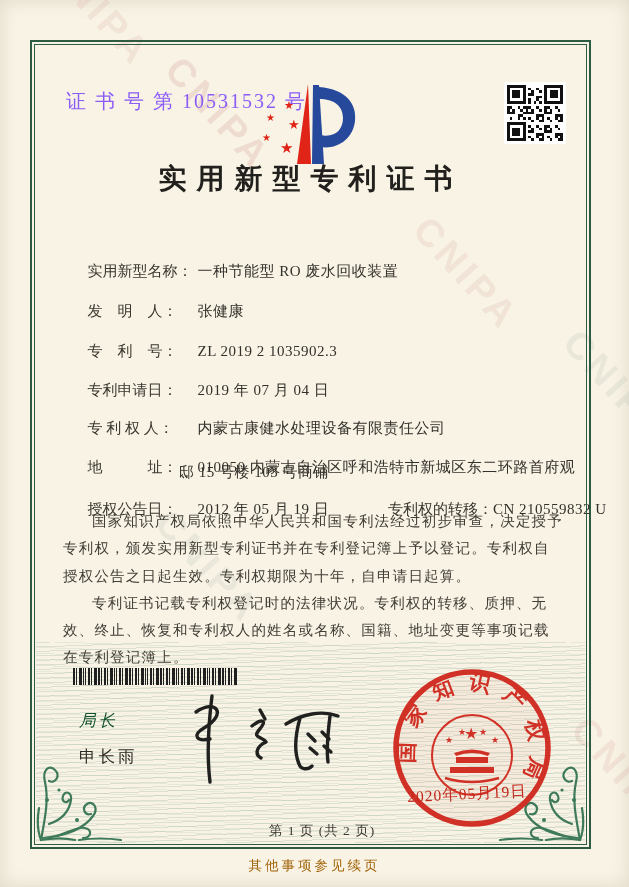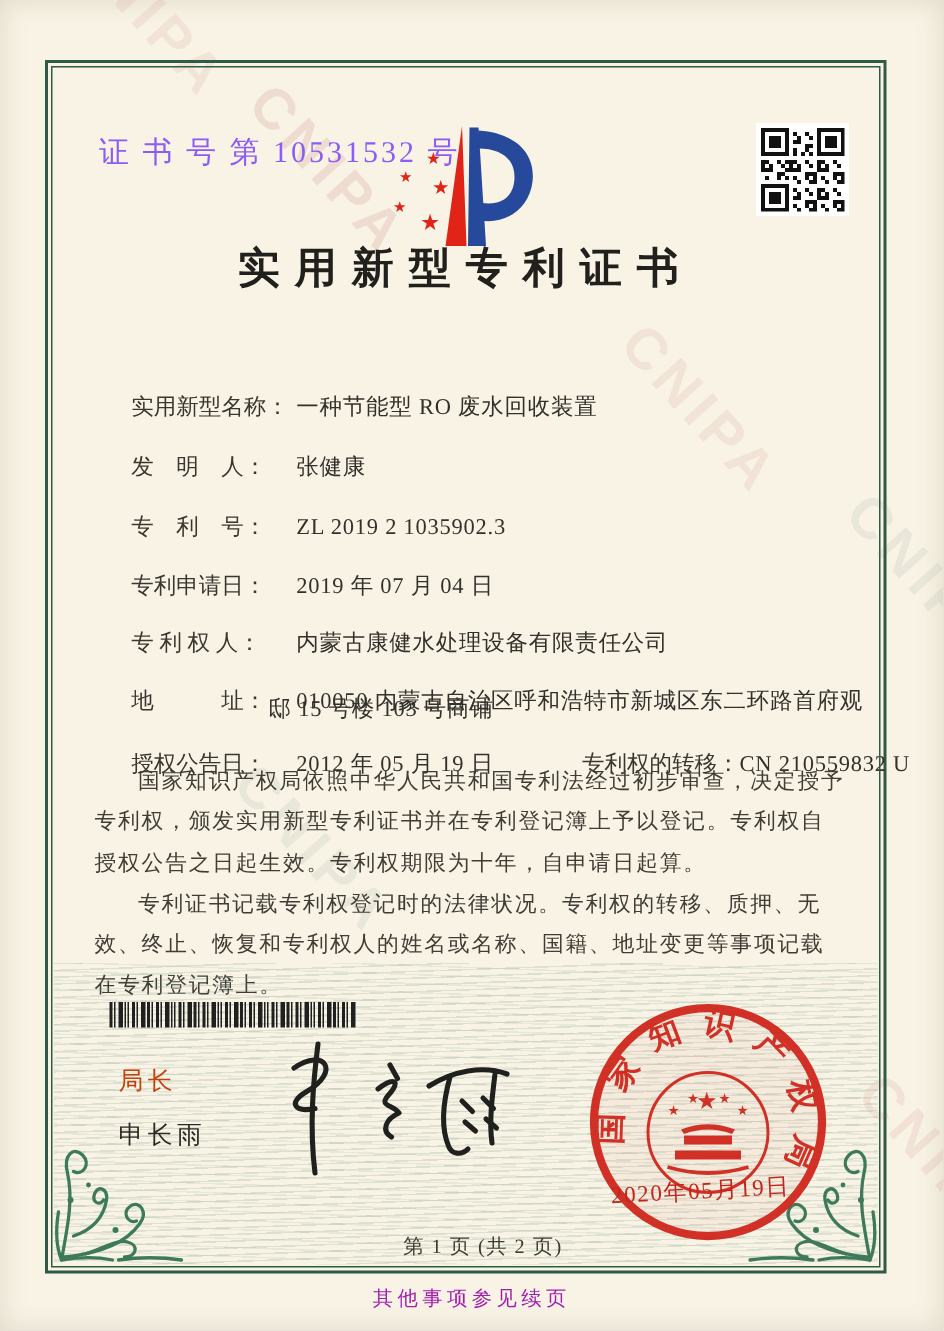--- a/index.html
+++ b/index.html
@@ -40,34 +40,34 @@
   .paras{position:absolute;left:31px;top:466px;width:502px;font-size:14.5px;
          line-height:1.88;letter-spacing:1.2px;color:#403d35;}
   .paras p{margin:0;text-indent:2em;}
   
   .guilloche{position:absolute;left:4px;right:4px;top:600px;bottom:4px;
     background:
       repeating-linear-gradient(178deg, rgba(106,148,122,.20) 0 1px, rgba(0,0,0,0) 1px 4.5px),
       repeating-linear-gradient(182deg, rgba(106,148,122,.12) 0 1px, rgba(0,0,0,0) 1px 6px);}
   .barcode{position:absolute;left:41px;top:626px;width:168px;height:17px;}
   .barcode i{position:absolute;top:0;bottom:0;background:#202020;}
-  .official-title{position:absolute;left:47px;top:668px;font-size:16.5px;color:#c2410c;letter-spacing:3px;}
+  .official-title{position:absolute;left:47px;top:668px;font-size:16.5px;color:#14532d;letter-spacing:3px;font-style:italic;}
   .official-name{position:absolute;left:47px;top:704px;font-size:16.5px;color:#2c2a25;letter-spacing:3px;}
   .sig{position:absolute;left:150px;top:648px;width:175px;height:100px;}
   .seal{position:absolute;left:351px;top:621px;width:178px;height:172px;opacity:.93;}
   .seal-date{position:absolute;left:340px;top:742px;width:190px;text-align:center;
              font-size:15.5px;color:#c3271b;letter-spacing:1px;transform:rotate(-3deg);}
   .page-info{position:absolute;left:0;right:0;top:780px;text-align:center;
              font-size:13.5px;color:#3c3a33;letter-spacing:1px;margin-left:23px;}
   .corner{position:absolute;top:708px;width:96px;height:94px;}
   .corner.left{left:3px;}
   .corner.right{right:3px;transform:scaleX(-1);}
   
   .continuation{position:absolute;left:0;right:0;top:857px;text-align:center;
-                font-size:13.5px;color:#a21caf;letter-spacing:3px;}
+                font-size:13.5px;color:#a16207;letter-spacing:3px;}
 </style>
 </head>
 <body>
 
 <div class="page">
 
   <div class="wm wm5">CNIPA</div>
   <div class="wm wm1">CNIPA</div>
   <div class="wm wm2">CNIPA</div>
   <div class="wm wm3">CNIPA</div>

